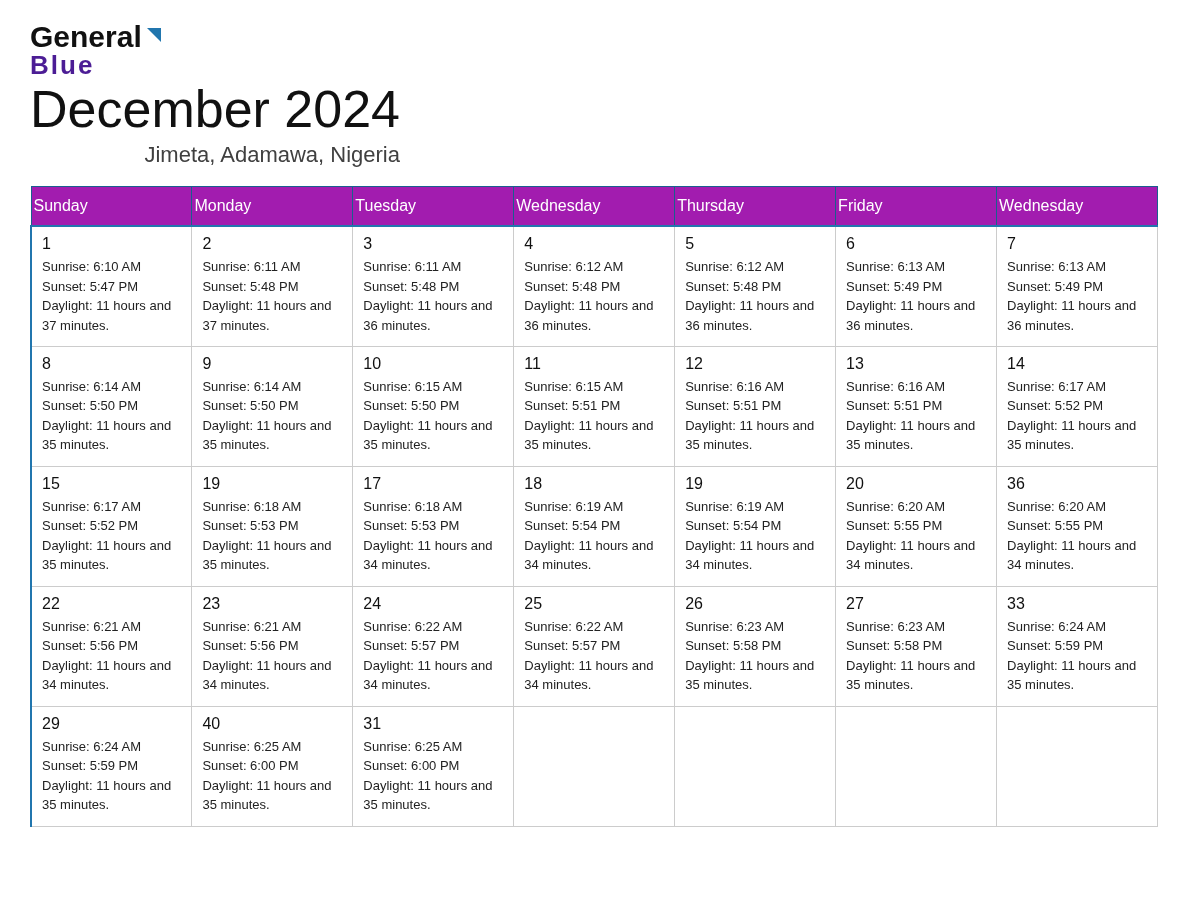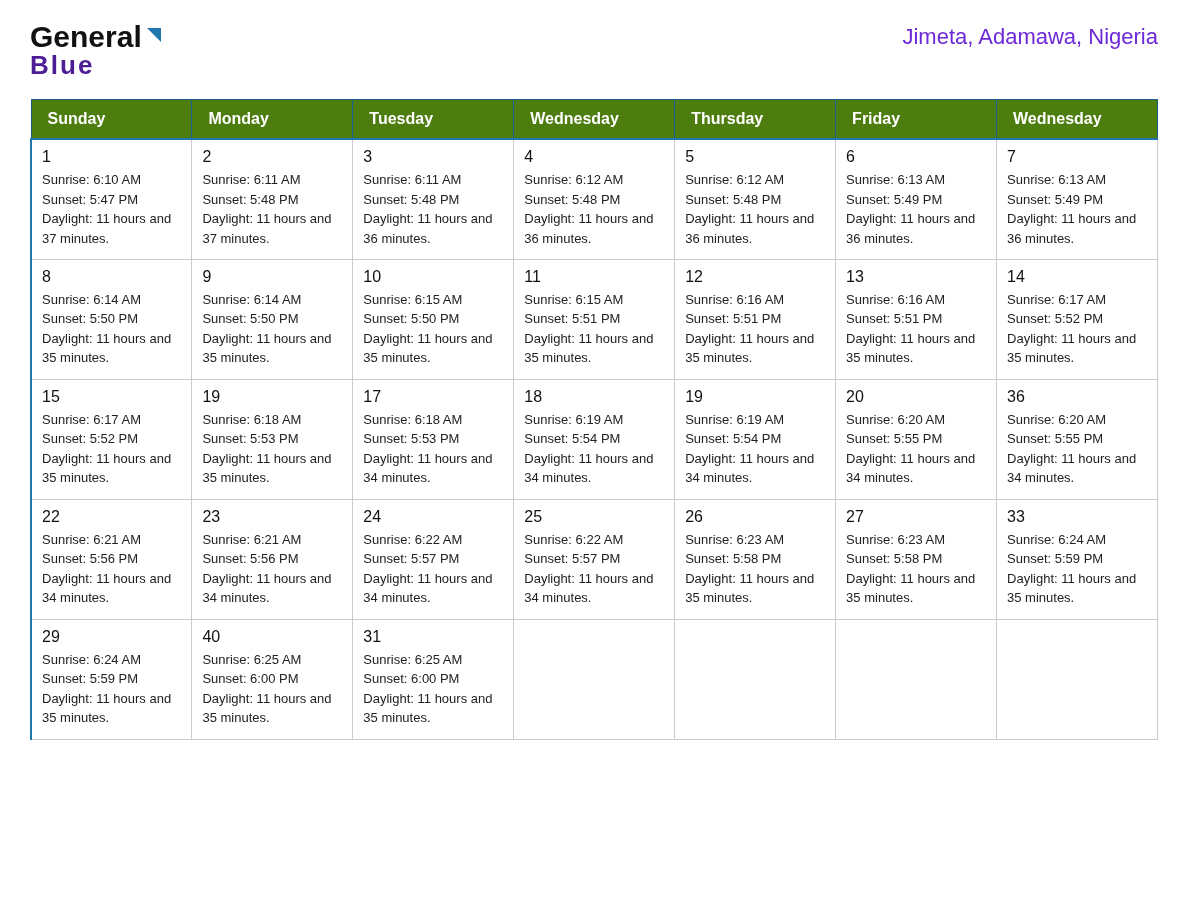--- a/index.html
+++ b/index.html
@@ -9,50 +9,51 @@
       color: #222;
       padding: 20px 30px;
       width: 1188px;
       min-height: 918px;
     }
     .header {
       display: flex;
       justify-content: space-between;
       align-items: flex-start;
       margin-bottom: 18px;
+      flex-direction: column;
     }
     .logo {
       display: flex;
       flex-direction: column;
       align-items: flex-start;
     }
     .title-block {
       text-align: right;
     }
     .title-month {
       font-size: 52px;
       font-weight: normal;
       color: #111;
       line-height: 1.1;
     }
     .title-location {
       font-size: 22px;
-      color: #6d28d9;
+      color: #404040;
       margin-top: 4px;
     }
     .calendar {
       width: 100%;
       border-collapse: collapse;
     }
     .calendar thead th {
-      background-color: #4d7c0f;
+      background-color: #a21caf;
       color: #fff;
       font-size: 16px;
-      font-weight: bold;
-      padding: 10px 16px;
+      font-weight: normal;
+      padding: 10px 2px;
       text-align: left;
       border: 1px solid #1a5f8e;
     }
     .calendar tbody td {
       vertical-align: top;
       border: 1px solid #ccc;
       padding: 8px 10px;
       font-size: 13px;
       width: 14.28%;
       min-height: 110px;
@@ -87,20 +88,21 @@
   <div class="logo">
     <div style="display:flex; align-items:center;">
       <span style="font-size:30px; font-weight:bold; color:#111;">General</span>
       <svg width="22" height="22" viewBox="0 0 22 22" style="margin-left:1px; margin-top:-4px;">
         <polygon points="4,4 18,4 18,18" fill="#2176ae"></polygon>
       </svg>
     </div>
     <div style="font-size:26px; font-weight:bold; color:#4c1d95; letter-spacing:2px; margin-top:-4px;">Blue</div>
   </div>
   <div class="title-block">
+    <div class="title-month">December 2024</div>
     <div class="title-location">Jimeta, Adamawa, Nigeria</div>
   </div>
 </div>
 
 <table class="calendar">
   <thead>
     <tr>
     <th>Sunday</th>
         <th>Monday</th>
         <th>Tuesday</th>

